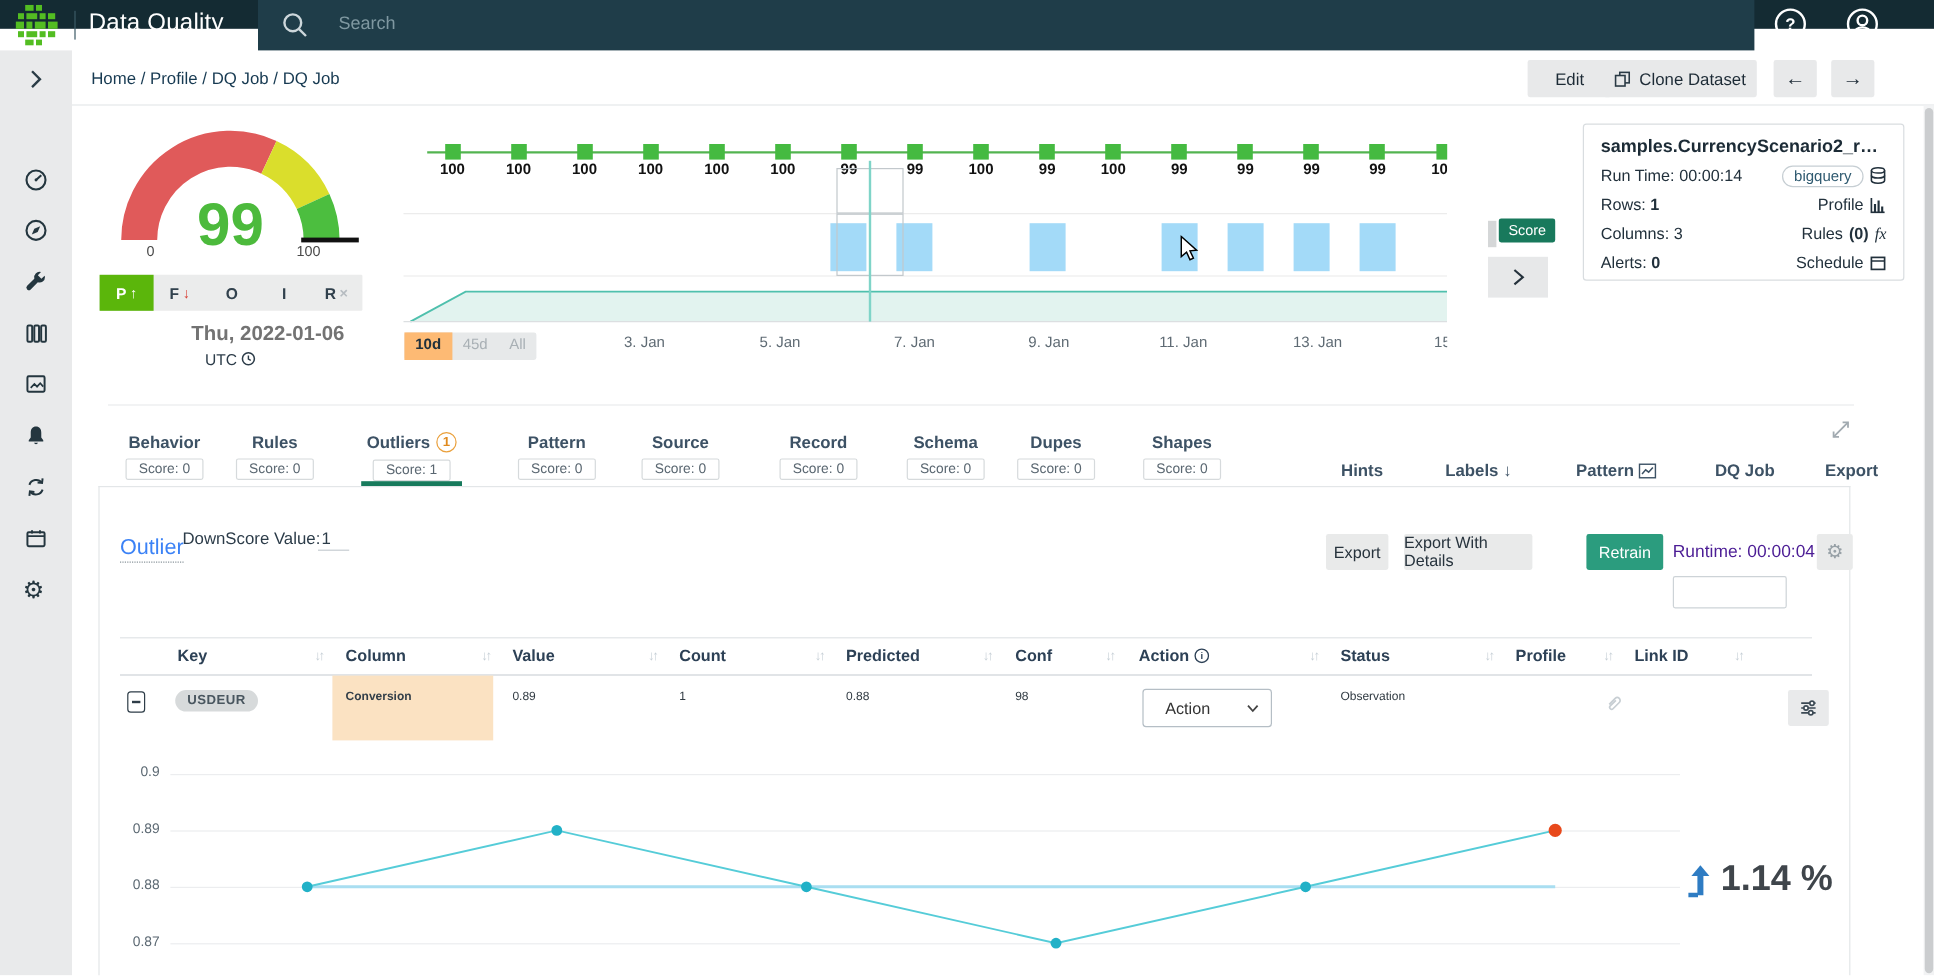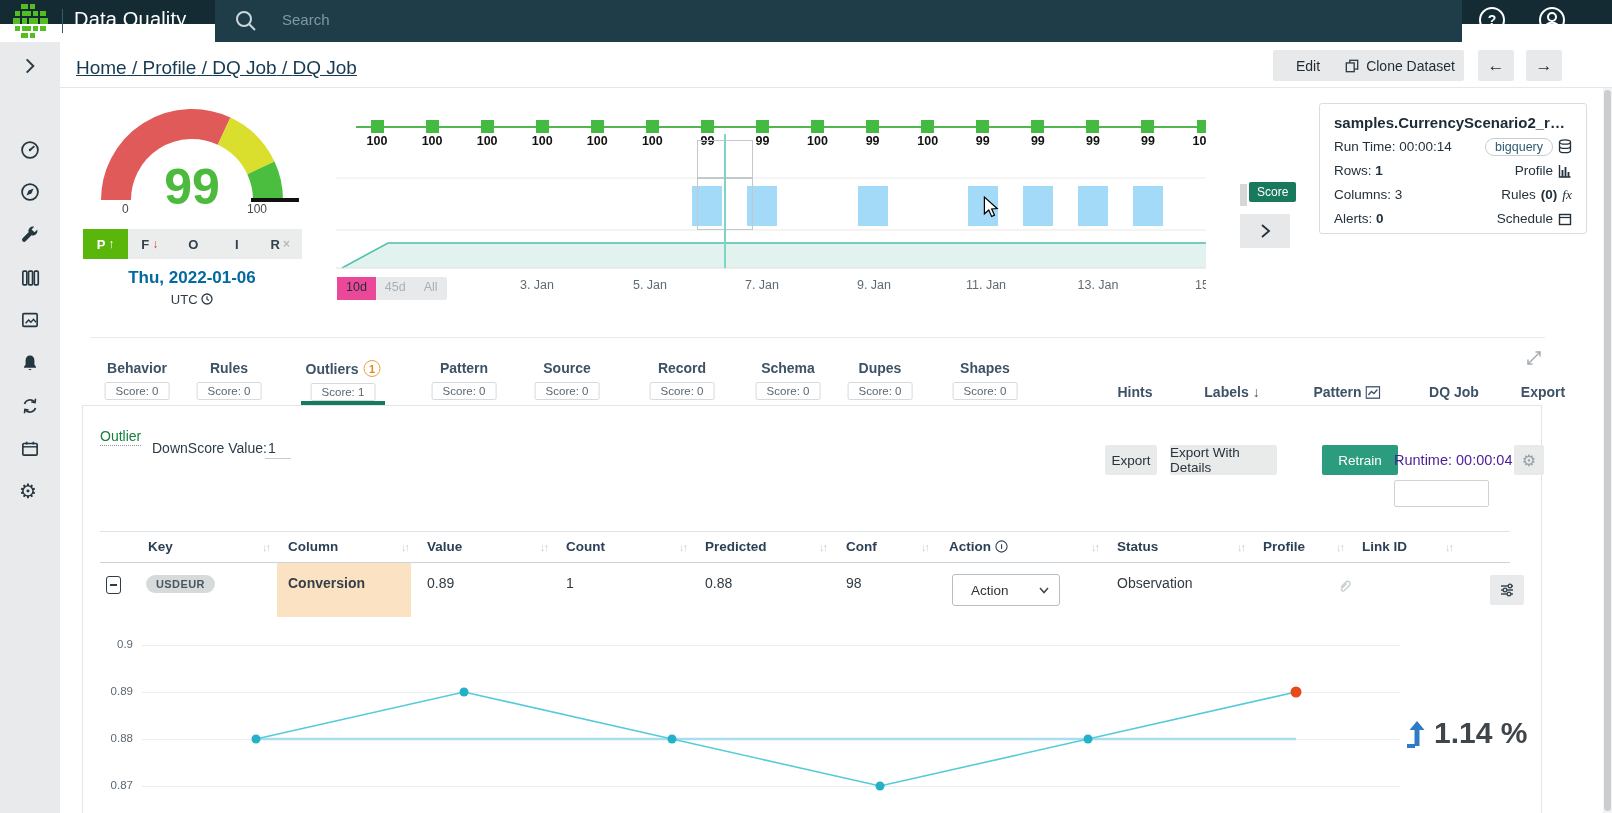--- a/index.html
+++ b/index.html
@@ -6,62 +6,62 @@
   *{box-sizing:border-box;font-family:"Liberation Sans",sans-serif;}
   .stage{position:relative;width:1612px;height:813px;overflow:hidden;background:#fff;}
   .abs{position:absolute;}
   
   .hdr{position:absolute;left:0;top:0;width:1612px;height:24px;background:#142b33;}
   .hdr-search-bg{position:absolute;left:215px;top:0;width:1247px;height:42px;background:#1f3d49;}
   .app-title{position:absolute;left:74px;top:8px;color:#fff;font-size:20px;font-weight:500;letter-spacing:.2px;}
   .hdr-sep{position:absolute;left:62px;top:9px;width:1px;height:24px;background:#3c5a66;}
   .search-ph{position:absolute;left:282px;top:11px;color:#7f98a1;font-size:15px;}
   
-  .crumb{position:absolute;left:76px;top:57px;font-size:19px;color:#173a52;text-decoration:underline;}
+  .crumb{position:absolute;left:76px;top:57px;font-size:14px;color:#173a52;}
   .crumb a{color:#173a52;text-decoration:none;}
   .btn{position:absolute;background:#e8e9ea;border-radius:2px;color:#1d2b36;font-size:14px;display:flex;align-items:center;justify-content:center;cursor:default;}
   
   .sidebar{position:absolute;left:0;top:42px;width:60px;height:771px;background:#e9eaeb;}
   .sb-ic{position:absolute;left:19px;width:22px;height:22px;}
   
   .gauge-lbl{position:absolute;font-size:12px;color:#4a4a4a;}
   .pfoir{position:absolute;left:83px;top:229px;width:219px;height:30px;background:#ebecec;display:flex;border-radius:1px;}
   .pf-item{display:flex;align-items:center;justify-content:center;font-size:13px;font-weight:700;color:#31414d;gap:3px;}
-  .date-line{position:absolute;left:97px;top:268px;width:190px;text-align:center;font-size:17px;color:#0369a1;font-weight:600;}
+  .date-line{position:absolute;left:97px;top:268px;width:190px;text-align:right;font-size:17px;color:#737373;font-weight:600;}
   .utc-line{position:absolute;left:97px;top:292px;width:190px;text-align:center;font-size:13px;color:#2c3c49;}
   
   #tl{position:absolute;left:336px;top:110px;width:870px;height:160px;overflow:hidden;}
   #tlaxis{position:absolute;left:336px;top:270px;width:870px;height:28px;overflow:hidden;}
   .tl-square{position:absolute;width:13px;height:13px;background:#45ba41;top:10px;}
   .tl-val{position:absolute;top:24px;width:40px;margin-left:-20px;text-align:center;font-size:12.5px;font-weight:700;color:#111;}
   .tl-bar{position:absolute;top:76px;width:30px;height:40px;background:#a3daf8;}
   .sel-box{position:absolute;border:1px solid #c2c8cc;}
   .axis-lbl{position:absolute;top:8px;width:60px;margin-left:-30px;text-align:center;font-size:12.5px;color:#5f6b74;}
   .range-group{position:absolute;left:337px;top:277px;height:23px;display:flex;background:#e7e9ea;border-radius:2px;z-index:3;}
   .range-btn{padding:3px 9px;font-size:12.5px;color:#a9b0b5;}
-  .range-btn.active{color:#20303b;font-weight:400;background:#ec4899;}
+  .range-btn.active{color:#20303b;font-weight:700;background:#fdba74;}
   
   .score-badge{position:absolute;left:1249px;top:182px;background:#18795c;color:#fff;font-size:12px;padding:3px 8px;border-radius:2px;}
   .chev-btn{position:absolute;left:1240px;top:214px;width:50px;height:34px;background:#e7e8e9;display:flex;align-items:center;justify-content:center;}
   .card{position:absolute;left:1319px;top:103px;width:268px;height:131px;border:1px solid #d9dde0;border-radius:3px;background:#fff;padding:10px 14px 8px 14px;}
   .card-title{font-size:15px;font-weight:700;color:#1c2b36;white-space:nowrap;overflow:hidden;}
   .card-row{display:flex;justify-content:space-between;align-items:center;font-size:13.5px;color:#22313c;margin-top:7px;height:17px;}
   .pill{border:1px solid #c6ced3;border-radius:10px;padding:1px 9px;font-size:12.5px;color:#2f5a70;}
   
   .tab{position:absolute;top:360px;transform:translateX(-50%);text-align:center;}
   .tab-label{font-size:14px;font-weight:700;color:#3d5265;white-space:nowrap;}
   .tab-badge{display:inline-block;width:17px;height:17px;line-height:16px;border:1px solid #eaa03c;border-radius:50%;color:#e08a1e;font-size:11px;font-weight:700;margin-left:5px;vertical-align:1px;}
   .tab-score{display:inline-block;margin-top:6px;border:1px solid #d6dadc;border-radius:2px;padding:2px 10px;font-size:11.5px;color:#5a6771;background:#fff;white-space:nowrap;}
   .hlink{position:absolute;top:384px;transform:translateX(-50%);font-size:14px;font-weight:600;color:#3d5265;white-space:nowrap;display:flex;align-items:center;gap:4px;}
   
   .panel{position:absolute;left:82px;top:405px;width:1460px;height:409px;border:1px solid #e3e6e8;border-bottom:none;background:#fff;}
   .small-btn{position:absolute;background:#e9eaea;border-radius:2px;color:#27333d;font-size:13.5px;display:flex;align-items:center;justify-content:center;}
   .th{position:absolute;top:539px;font-size:13.5px;font-weight:700;color:#2d4156;white-space:nowrap;}
   .sort{position:absolute;top:541px;font-size:11px;color:#c6cfd6;letter-spacing:-2px;}
-  .cell{position:absolute;top:575px;font-size:14px;color:#303a42;white-space:nowrap;}
+  .cell{position:absolute;top:575px;font-size:10px;color:#303a42;white-space:nowrap;}
   .ylab{position:absolute;width:48px;text-align:right;font-size:11.5px;color:#5c6973;}
   .grid{position:absolute;left:142px;width:1258px;height:1px;background:#ecedef;}
   .scrollbar{position:absolute;left:1604px;top:90px;width:7px;height:721px;background:#cbcdcf;border-radius:4px;}
 </style>
 </head>
 <body>
 
 <div class="stage">
 
   <div class="hdr">
@@ -354,31 +354,31 @@
       <div class="hlink" style="left: 1543px;">
         <span>Export</span>
       </div>
     </div>
   <svg class="abs" style="left:1526px;top:350px" width="16" height="16" viewBox="0 0 16 16">
       <path d="M2 14 L14 2" stroke="#a2abb1" stroke-width="1.5"></path>
       <path d="M9.5 2 H14 V6.5 M2 9.5 V14 H6.5" fill="none" stroke="#a2abb1" stroke-width="1.5"></path>
     </svg>
 
   <div class="panel"></div>
-  <div class="abs" style="left:100px;top:428px;font-size:14px;color:#15803d;border-bottom:1px dotted #8a959c;padding-bottom:1px"><span>Outlier</span></div>
+  <div class="abs" style="left:100px;top:446px;font-size:18px;color:#3b82f6;border-bottom:1px dotted #8a959c;padding-bottom:1px"><span>Outlier</span></div>
   <div class="abs" style="left:152px;top:440px;font-size:14px;color:#2c3c49">DownScore Value:</div>
   <div class="abs" style="left:265px;top:438px;width:26px;padding:2px 3px;font-size:14px;color:#2c3c49;border-bottom:1px solid #c6cdd2">1</div>
 
   <div class="small-btn" style="left:1105px;top:445px;width:52px;height:30px">
       <span>Export</span>
     </div>
   <div class="small-btn" style="left:1170px;top:445px;width:107px;height:30px">
       <span>Export With Details</span>
     </div>
-  <div class="small-btn" style="left:1322px;top:445px;width:76px;height:30px;background:#2b9c7e;color:#fff">
+  <div class="small-btn" style="left:1322px;top:445px;width:64px;height:30px;background:#2b9c7e;color:#fff">
       <span>Retrain</span>
     </div>
   <div class="abs" style="left:1394px;top:452px;font-size:14.5px;color:#4c1d95">Runtime: 00:00:04</div>
   <div class="small-btn" style="left:1514px;top:445px;width:30px;height:30px;font-size:16px;color:#97a0a6">⚙</div>
   <div class="abs" style="left:1394px;top:480px;width:95px;height:27px;border:1px solid #cdd3d7;border-radius:2px;background:#fff"></div>
 
   <div class="abs" style="left:100px;top:531px;width:1410px;height:1px;background:#e0e4e6"></div>
   <div class="abs" style="left:100px;top:562px;width:1410px;height:1px;background:#cdd3d7"></div>
   <div id="thead">
       <div class="th" style="left: 148px;">Key</div>

